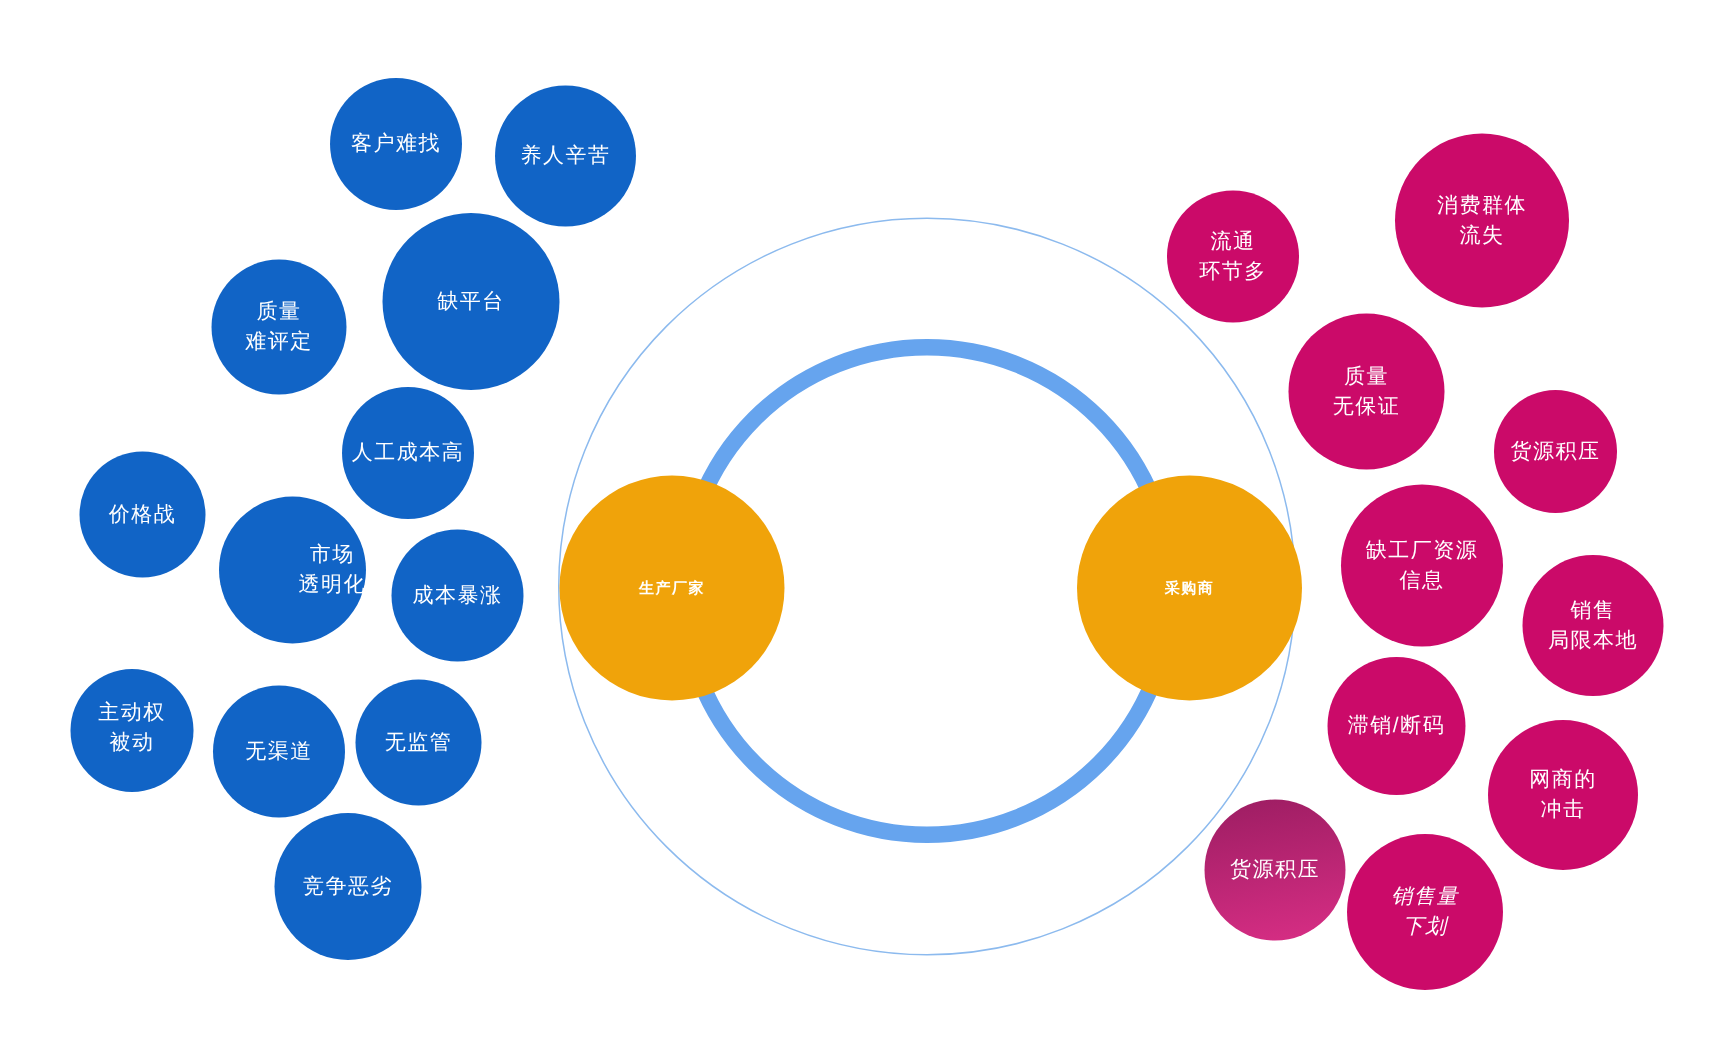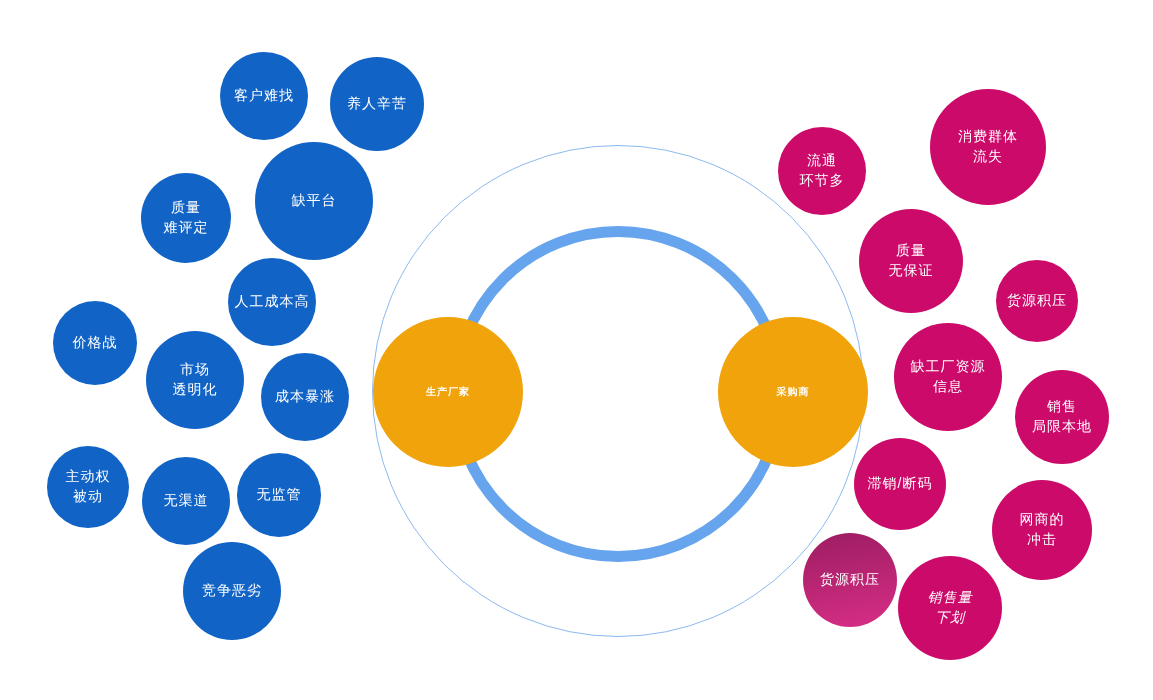--- a/index.html
+++ b/index.html
@@ -113,30 +113,30 @@
           <div>难评定</div>
         </div>
       </div><div class="bubble producer" style="left: 228px; top: 258px; height: 88px; width: 88px; justify-content: center;">
         <div>
           <div>人工成本高</div>
         </div>
       </div><div class="bubble producer" style="left: 53px; top: 301px; height: 84px; width: 84px;">
         <div>
           <div>价格战</div>
         </div>
-      </div><div class="bubble producer" style="left: 146px; top: 331px; height: 98px; width: 98px;">
+      </div><div class="bubble producer" style="left: 146px; top: 331px; height: 98px; width: 98px; justify-content: flex-end;">
         <div>
           <div>市场</div>
           <div>透明化</div>
         </div>
       </div><div class="bubble producer" style="left: 261px; top: 353px; height: 88px; width: 88px;">
         <div>
           <div>成本暴涨</div>
         </div>
-      </div><div class="bubble producer" style="left: 47px; top: 446px; height: 82px; width: 82px;">
+      </div><div class="bubble producer" style="left: 47px; top: 446px; height: 82px; width: 82px; font-family: Liberation Mono, monospace;">
         <div>
           <div>主动权</div>
           <div>被动</div>
         </div>
       </div><div class="bubble producer" style="left: 142px; top: 457px; height: 88px; width: 88px;">
         <div>
           <div>无渠道</div>
         </div>
       </div><div class="bubble producer" style="left: 237px; top: 453px; height: 84px; width: 84px;">
         <div>
@@ -169,21 +169,21 @@
       </div><div class="bubble buyer" style="left: 894px; top: 323px; height: 108px; width: 108px;">
         <div>
           <div>缺工厂资源</div>
           <div>信息</div>
         </div>
       </div><div class="bubble buyer" style="left: 1015px; top: 370px; height: 94px; width: 94px;">
         <div>
           <div>销售</div>
           <div>局限本地</div>
         </div>
-      </div><div class="bubble buyer" style="left: 854px; top: 438px; height: 92px; width: 92px;">
+      </div><div class="bubble buyer" style="left: 885px; top: 438px; height: 92px; width: 92px;">
         <div>
           <div>滞销/断码</div>
         </div>
       </div><div class="bubble buyer" style="left: 992px; top: 480px; height: 100px; width: 100px;">
         <div>
           <div>网商的</div>
           <div>冲击</div>
         </div>
       </div><div class="bubble buyer gradient" style="left: 803px; top: 533px; height: 94px; width: 94px;">
         <div>

